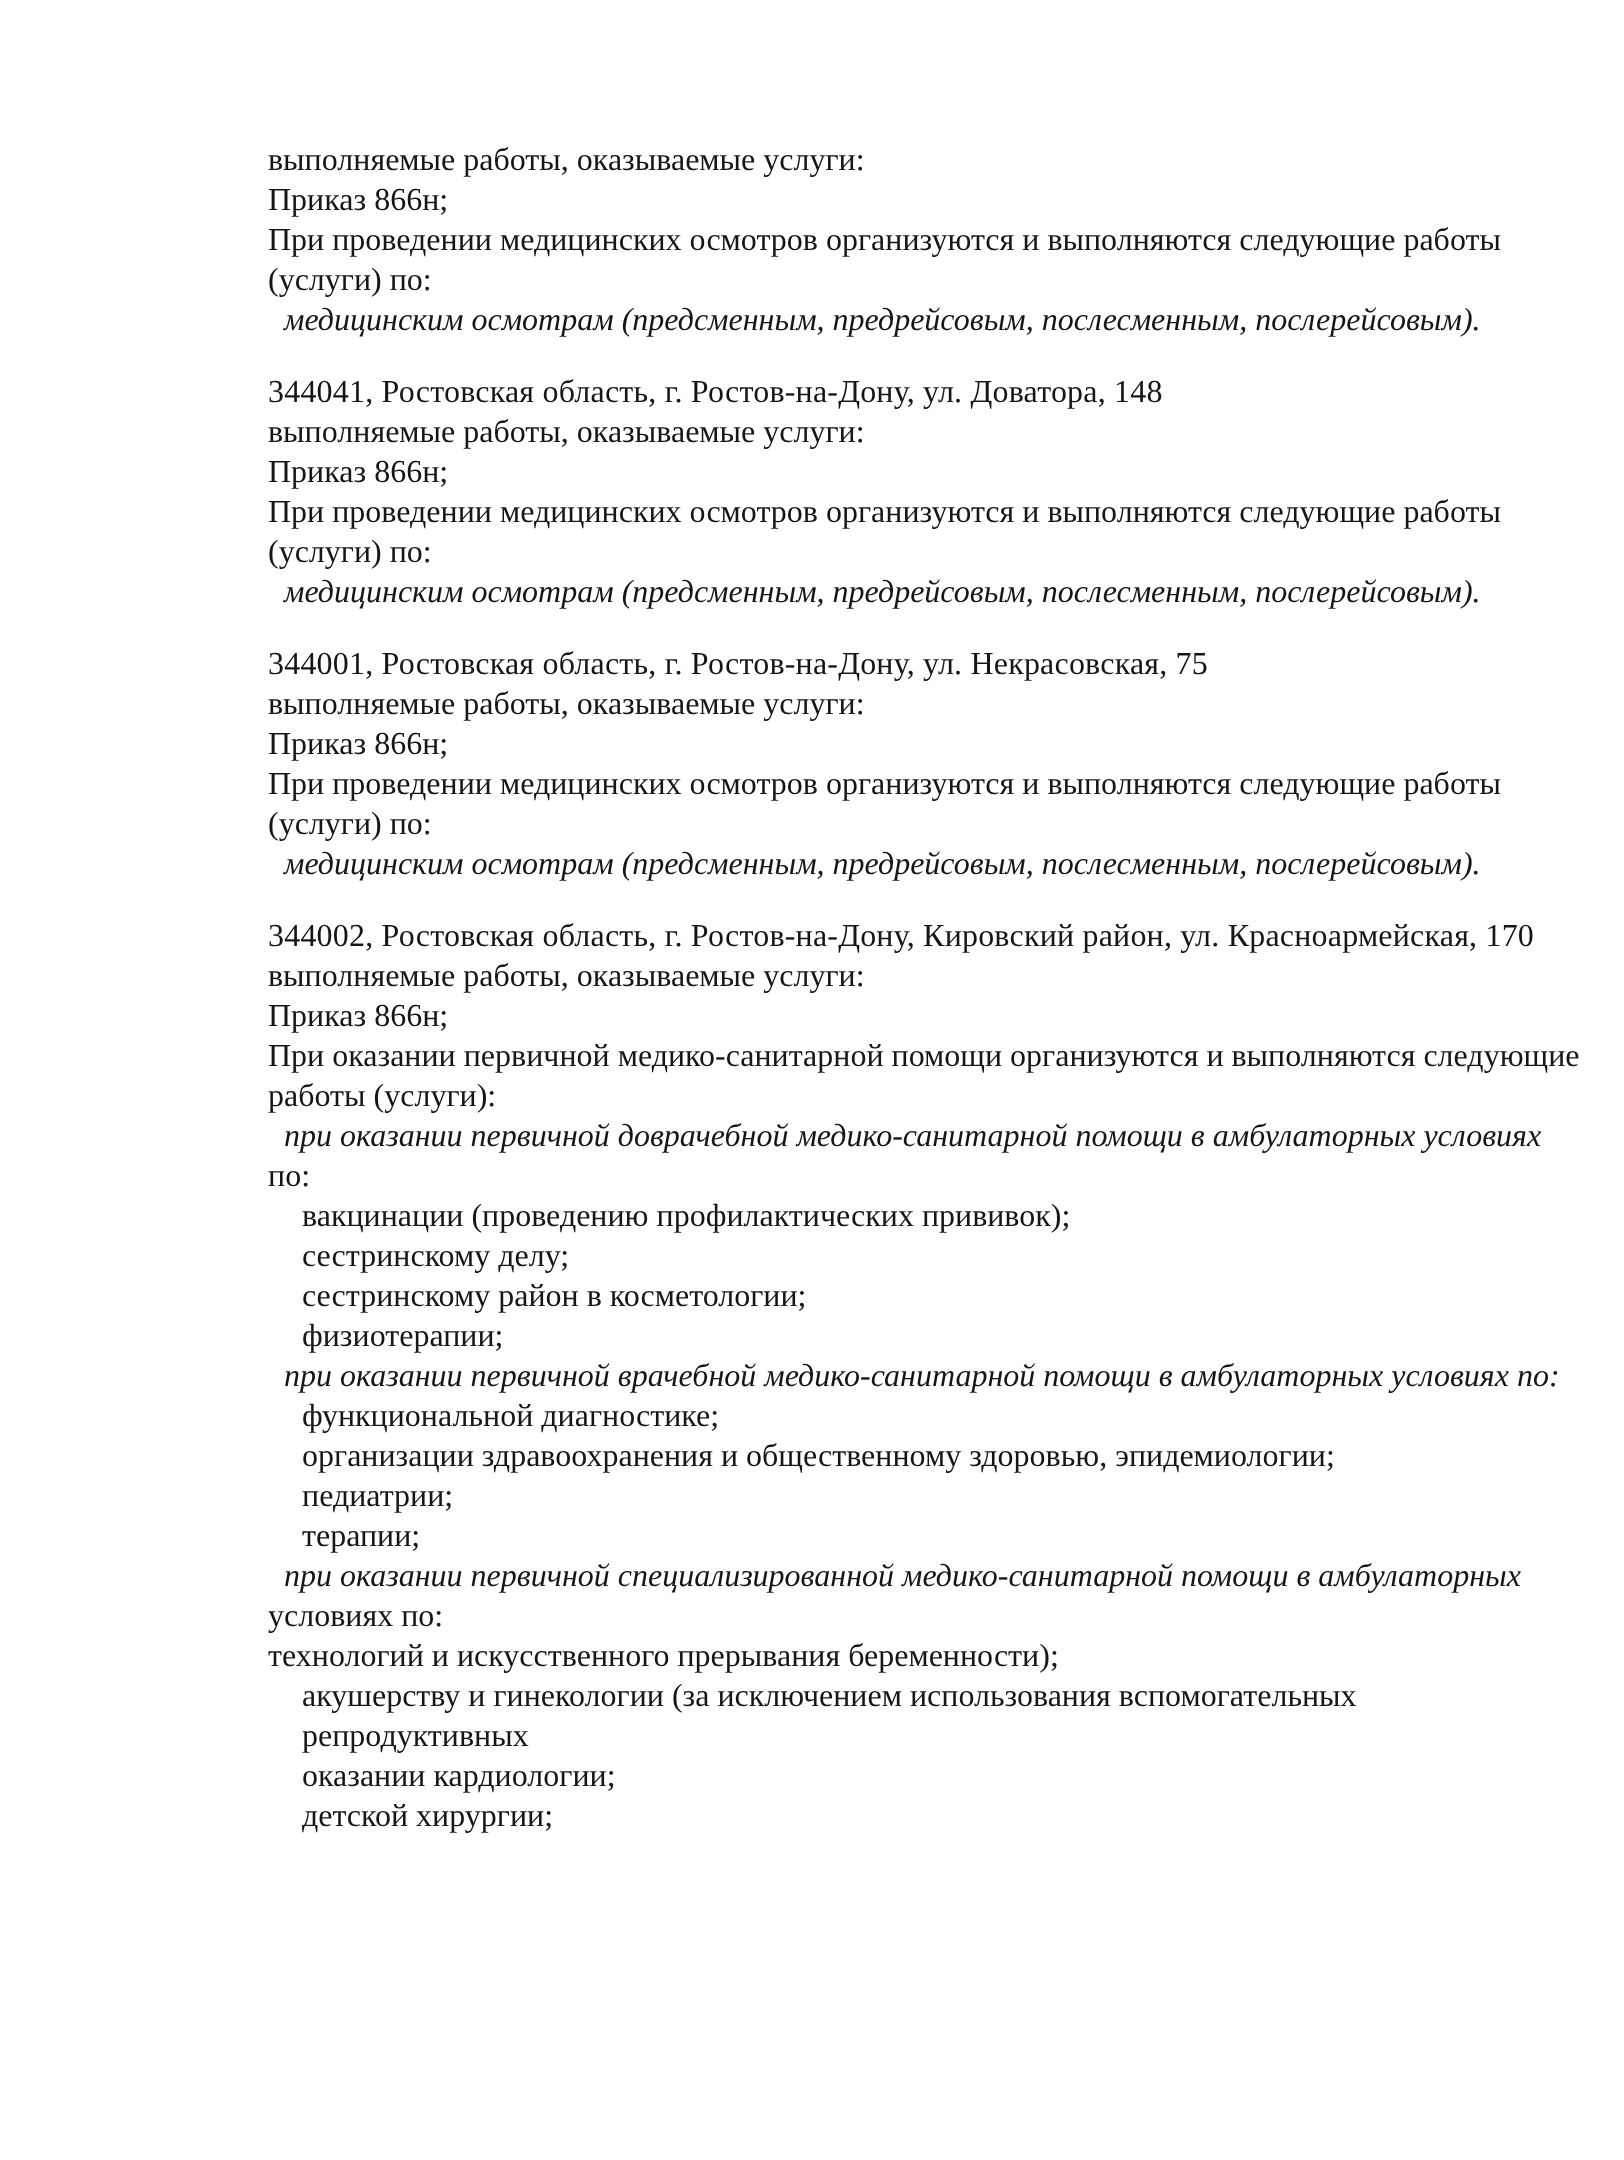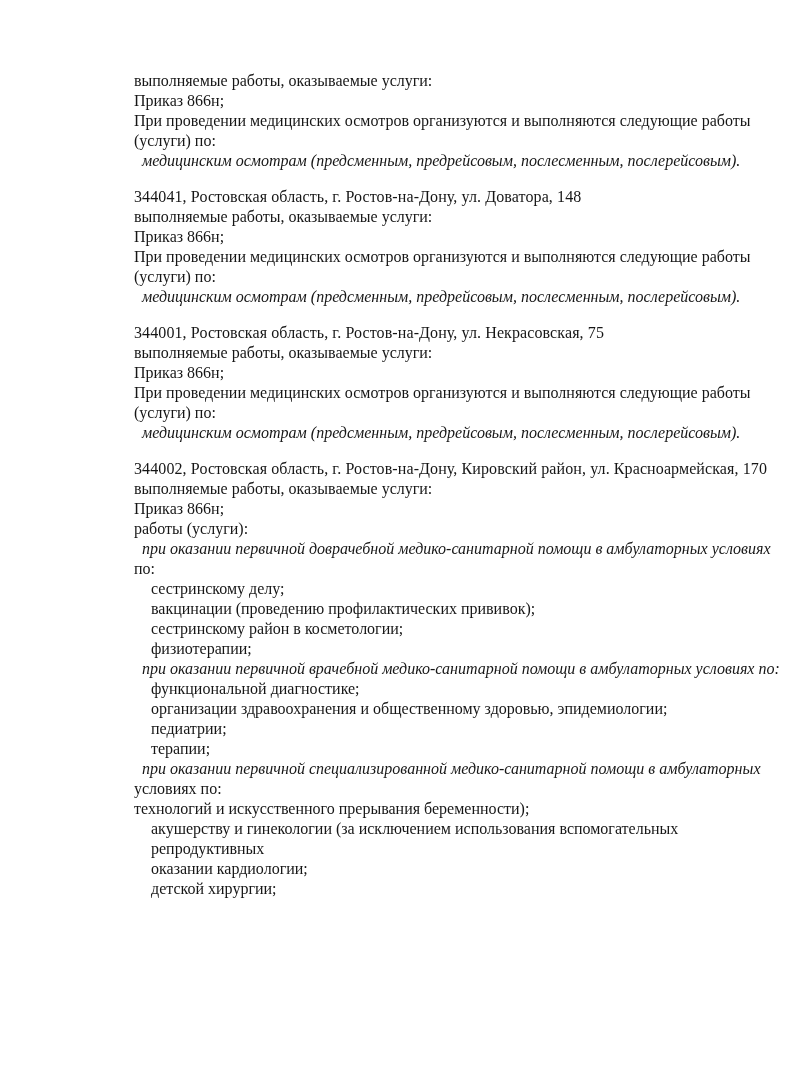--- a/index.html
+++ b/index.html
@@ -60,25 +60,26 @@
       <div class="line indent-0">выполняемые работы, оказываемые услуги:</div>
       <div class="line indent-0">Приказ 866н;</div>
       <div class="line indent-0">При проведении медицинских осмотров организуются и выполняются следующие работы</div>
       <div class="line indent-0">(услуги) по:</div>
       <div class="line indent-1">медицинским осмотрам (предсменным, предрейсовым, послесменным, послерейсовым).</div>
     </div>
     <div class="block">
       <div class="line indent-0 address">344002, Ростовская область, г. Ростов-на-Дону, Кировский район, ул. Красноармейская, 170</div>
       <div class="line indent-0">выполняемые работы, оказываемые услуги:</div>
       <div class="line indent-0">Приказ 866н;</div>
+      <div class="line indent-0">При оказании первичной медико-санитарной помощи организуются и выполняются следующие</div>
       <div class="line indent-0">работы (услуги):</div>
       <div class="line indent-1">при оказании первичной доврачебной медико-санитарной помощи в амбулаторных условиях</div>
       <div class="line indent-0">по:</div>
+      <div class="line indent-2">вакцинации (проведению профилактических прививок);</div>
       <div class="line indent-2">сестринскому делу;</div>
-      <div class="line indent-2">вакцинации (проведению профилактических прививок);</div>
       <div class="line indent-2">сестринскому район в косметологии;</div>
       <div class="line indent-2">физиотерапии;</div>
       <div class="line indent-1">при оказании первичной врачебной медико-санитарной помощи в амбулаторных условиях по:</div>
       <div class="line indent-2">функциональной диагностике;</div>
       <div class="line indent-2">организации здравоохранения и общественному здоровью, эпидемиологии;</div>
       <div class="line indent-2">педиатрии;</div>
       <div class="line indent-2">терапии;</div>
       <div class="line indent-1">при оказании первичной специализированной медико-санитарной помощи в амбулаторных</div>
       <div class="line indent-0">условиях по:</div>
       <div class="line indent-0">технологий и искусственного прерывания беременности);</div>

